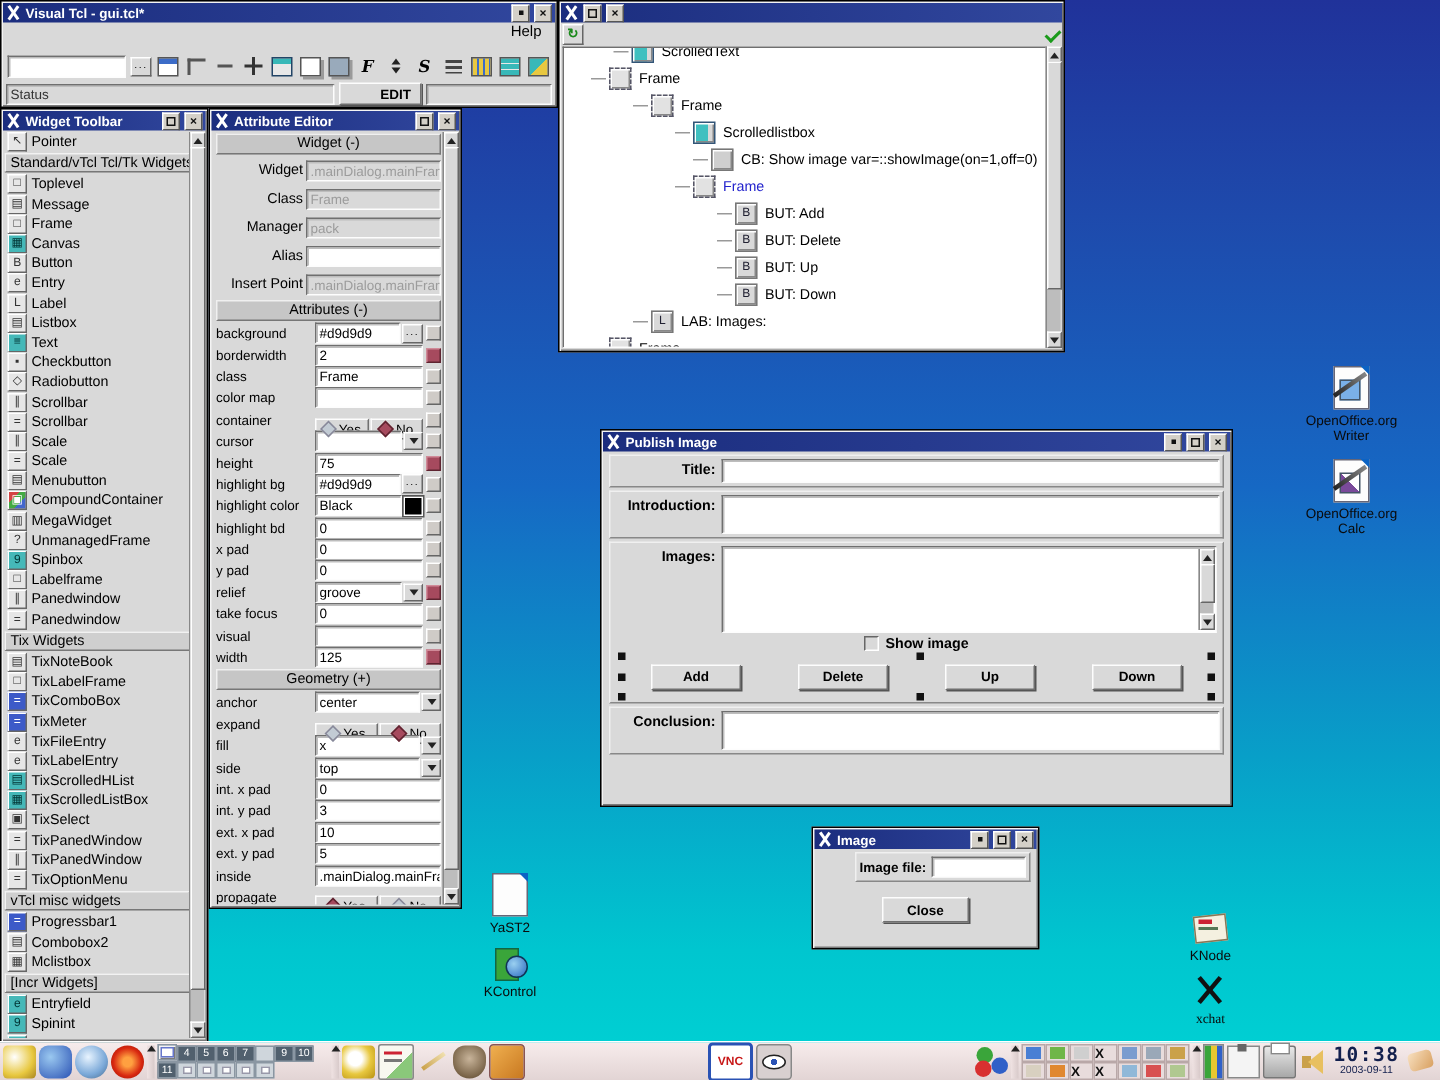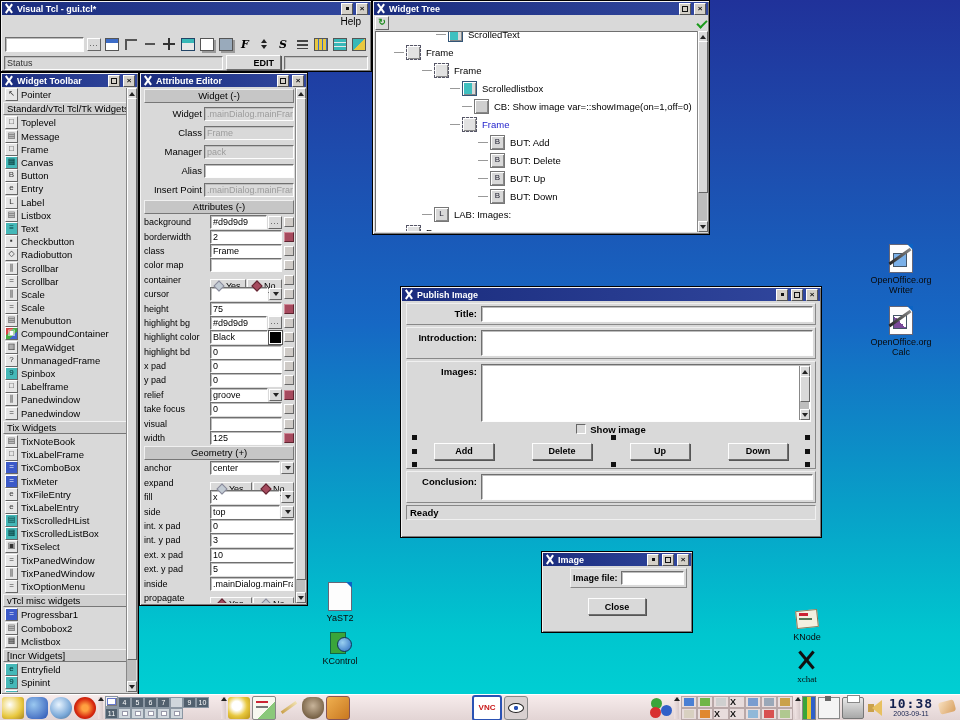--- a/index.html
+++ b/index.html
@@ -776,34 +776,33 @@
         </span>
     </div>
   </div>
 
   <div class="win" id="wtree">
     <div class="tbar">
       <span class="wicon">
           <i></i>
           <b></b>
         </span>
-      <span class="tt">Widget Tree</span>
       <span class="tbtn">
           <span class="sq"></span>
         </span>
       <span class="tbtn">×</span>
     </div>
     <div id="wtree-tools">
       <span id="wtree-refresh">↻</span>
       <span id="wtree-check"></span>
     </div>
     <div id="tree-area">
       <div id="tree-list">
 
-      <div class="node ic-scrolledtext" style="padding-left: 60px;">
+      <div class="node ic-scrolledtext" style="padding-left: 33px;">
             <span class="t-ico"></span>
             <span>ScrolledText</span>
           </div>
           <div class="node ic-frame" style="padding-left: 18px;">
             <span class="t-ico"></span>
             <span>Frame</span>
           </div>
           <div class="node ic-frame" style="padding-left: 46px;">
             <span class="t-ico"></span>
             <span>Frame</span>
@@ -919,21 +918,20 @@
         <span class="btn">Up</span>
         <span class="btn">Down</span>
       </div>
     </div>
     <div class="grp">
       <span class="glbl">Conclusion:</span>
       <span class="gbody">
           <span class="entry tall"></span>
         </span>
     </div>
-    <div id="pub-status">Ready</div>
   </div>
 
   <div class="win" id="imgdlg">
     <div class="tbar">
       <span class="wicon">
           <i></i>
           <b></b>
         </span>
       <span class="tt">Image</span>
       <span class="tbtn">

